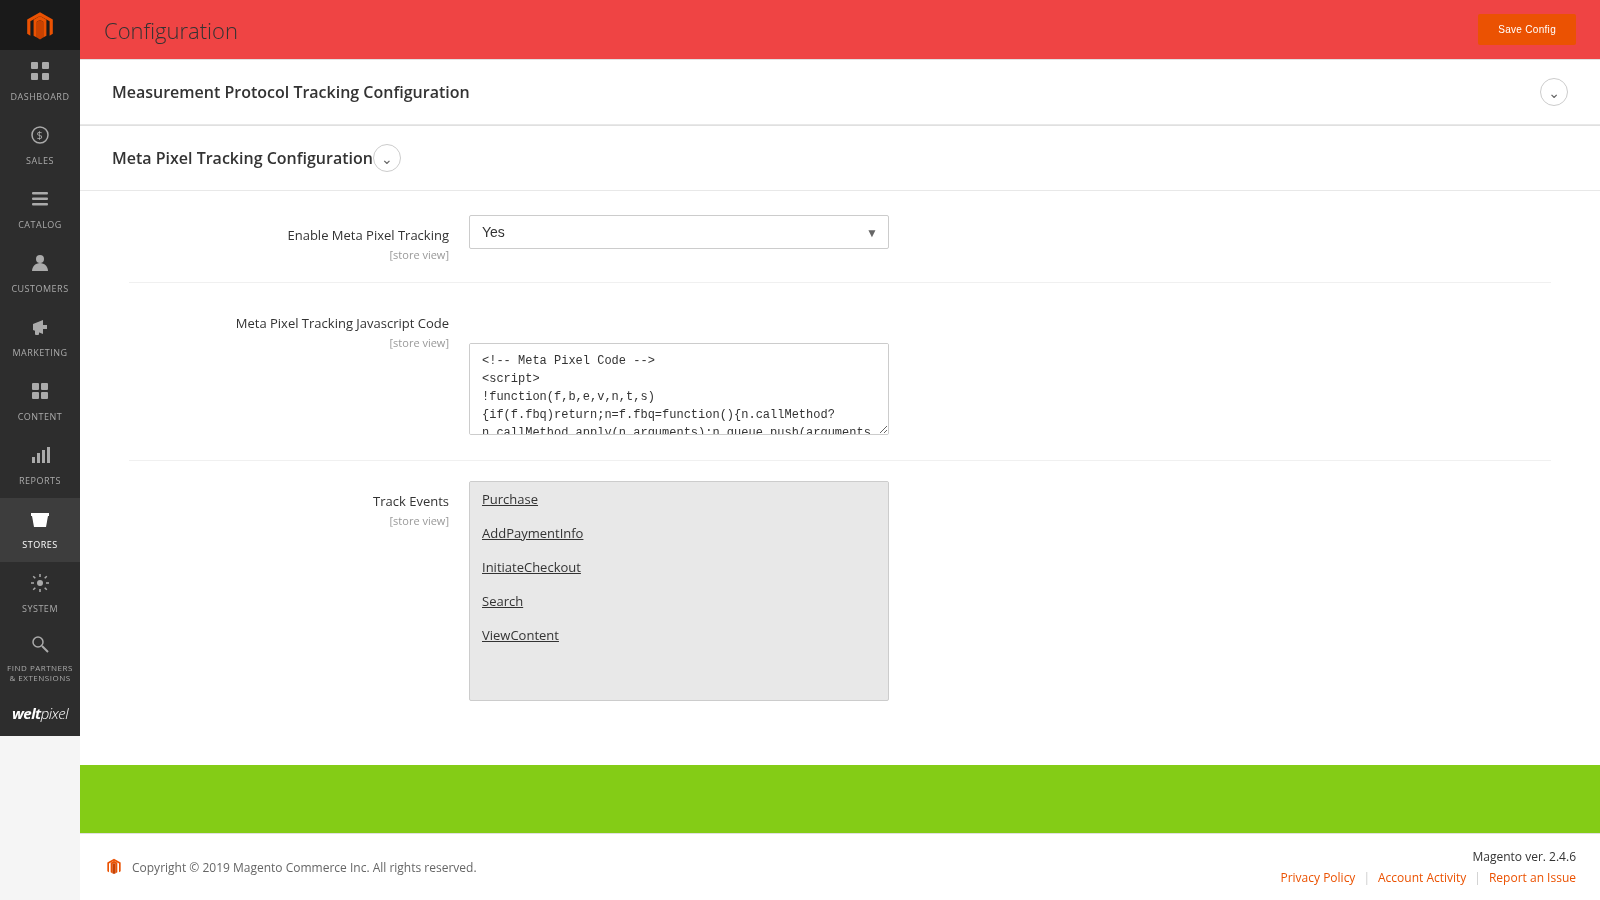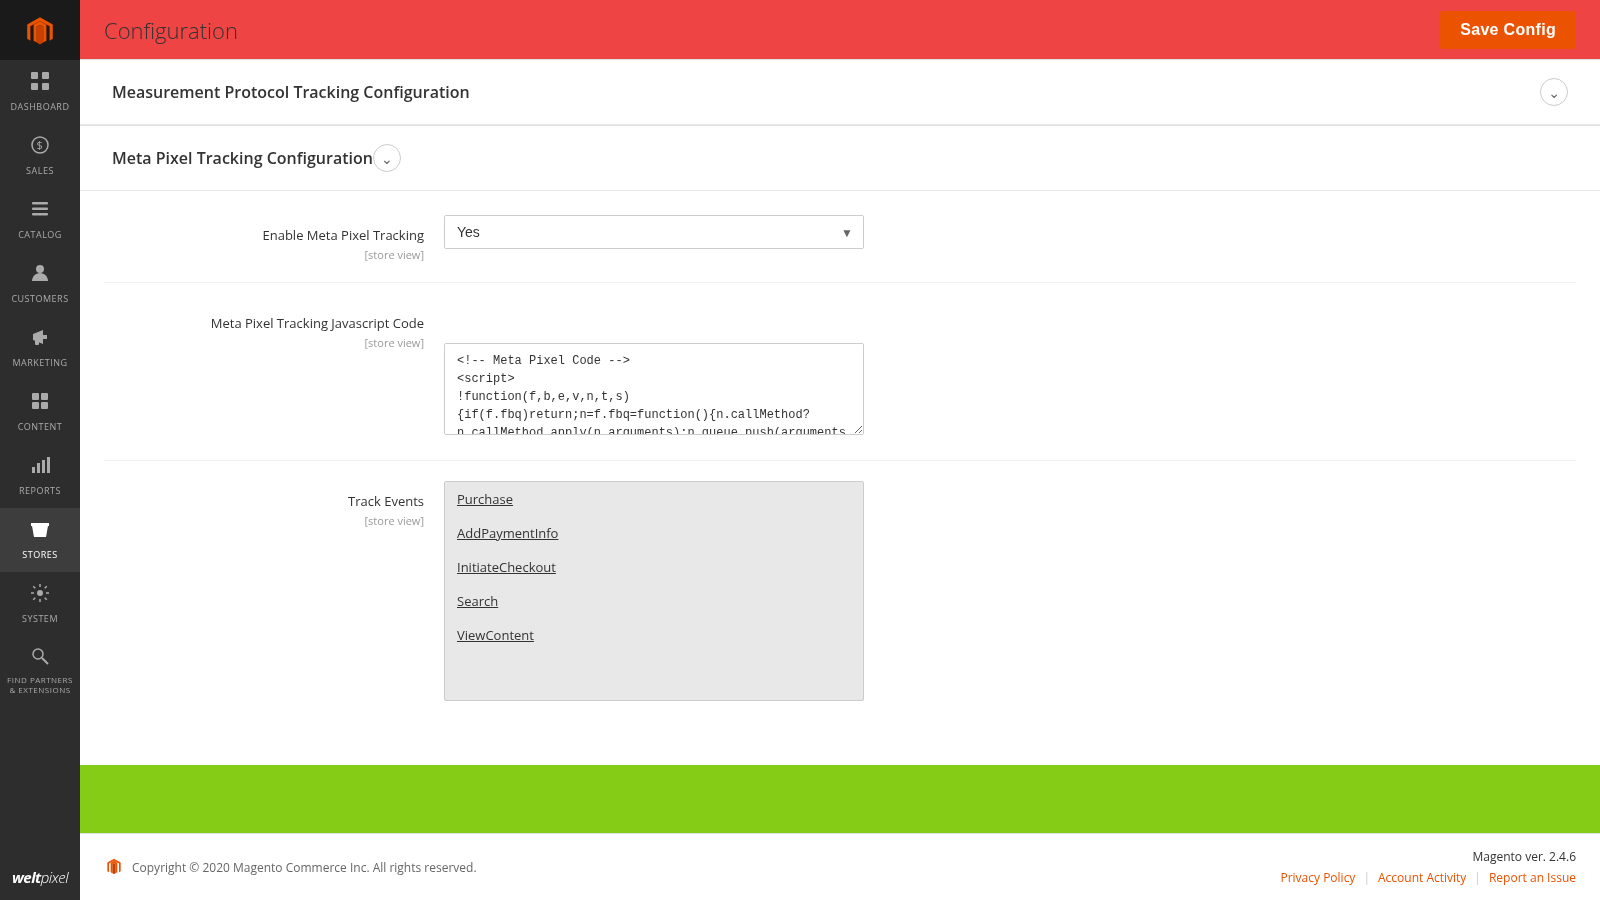--- a/index.html
+++ b/index.html
@@ -7,21 +7,21 @@
 
     
     .sidebar {
       width: 80px;
       background: #2d2d2d;
       display: flex;
       flex-direction: column;
       align-items: center;
       padding-top: 0;
       flex-shrink: 0;
-      height: 900px;
+      height: 736px;
       overflow: hidden;
     }
     .sidebar-logo {
       width: 80px;
       height: 60px;
       display: flex;
       align-items: center;
       justify-content: center;
       background: #1a1a1a;
     }
@@ -80,22 +80,22 @@
     .header-title {
       font-size: 22px;
       font-weight: 300;
       color: #333;
     }
     .save-config-btn {
       background: #eb5202;
       color: #fff;
       border: none;
       padding: 10px 20px;
-      font-size: 16px;
-      font-weight: 700;
+      font-size: 10px;
+      font-weight: 400;
       border-radius: 2px;
       cursor: pointer;
       letter-spacing: 0.3px;
     }
 
     
     .content-area {
       flex: 1;
       overflow-y: auto;
       padding: 0;
@@ -145,21 +145,21 @@
       align-items: center;
       justify-content: flex-start;
       border-bottom: 1px solid #e8e8e8;
     }
     .meta-section-header h2 {
       font-size: 16px;
       font-weight: 600;
       color: #333;
     }
     .meta-section-body {
-      padding: 24px 24px;
+      padding: 24px 49px;
     }
     .form-row {
       display: flex;
       align-items: flex-start;
       margin-bottom: 20px;
       padding-bottom: 20px;
       border-bottom: 1px solid #f0f0f0;
     }
     .form-row:last-child { border-bottom: none; }
     .form-label {
@@ -499,21 +499,21 @@
 
   </div>
 
   <footer class="footer">
     <div class="footer-left">
       <svg class="footer-logo" viewBox="0 0 24 24" xmlns="http://www.w3.org/2000/svg">
         <polygon points="12,2 20,6.5 20,17 18,18.2 18,7.8 12,4.5 6,7.8 6,18.2 4,17 4,6.5" fill="#eb5202"></polygon>
         <polygon points="12,4.5 16,7 16,18.2 14,19.4 14,8.5 12,7.3 10,8.5 10,19.4 8,18.2 8,7" fill="#eb5202"></polygon>
         <polygon points="12,7.3 14,8.5 14,19.4 12,20.5 10,19.4 10,8.5" fill="#c94100"></polygon>
       </svg>
-      <span>Copyright © 2020 Magento Commerce Inc. All rights reserved.</span>
+      <span>Copyright © 2019 Magento Commerce Inc. All rights reserved.</span>
     </div>
     <div class="footer-right">
       <div class="magento-version">
         <span>Magento</span>
         <span>ver. 2.4.6</span>
       </div>
       <div class="footer-links">
         <a href="#">Privacy Policy</a>
         <span class="sep">|</span>
         <a href="#">Account Activity</a>

